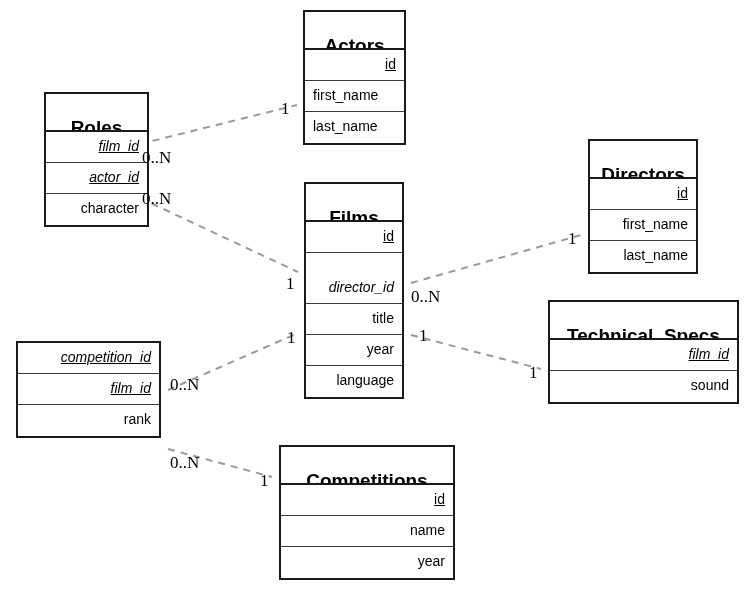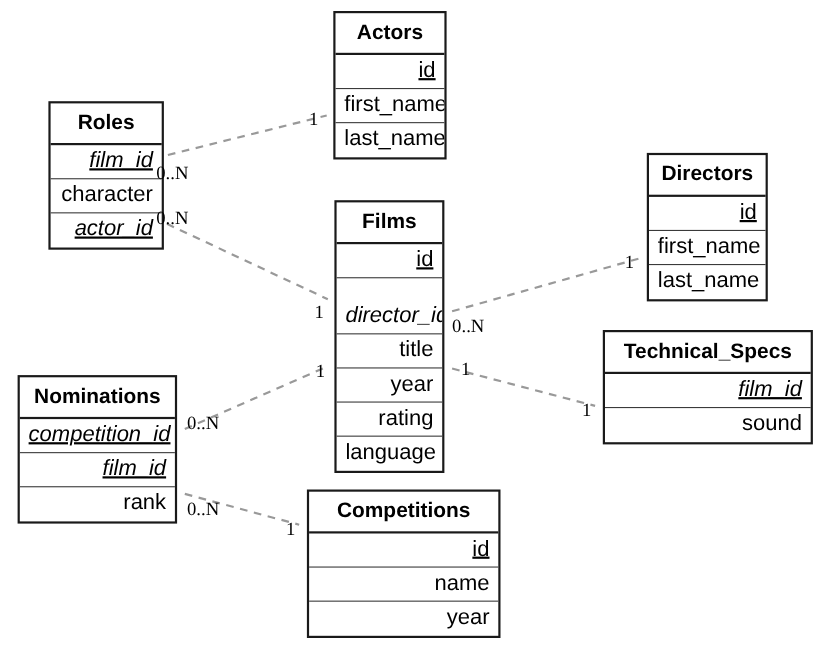--- a/index.html
+++ b/index.html
@@ -24,29 +24,29 @@
   }
   .entity .ent-title {
     box-sizing: border-box;
     height: 38px;
     line-height: 36px;
     text-align: center;
     font-weight: bold;
     font-size: 19px;
     color: #000000;
     border-bottom: 2px solid #1a1a1a;
-    padding: 0 8px;
+    padding: 16px 8px;
     white-space: nowrap;
     overflow: hidden;
   }
   .entity .attr {
     box-sizing: border-box;
     height: 31px;
     line-height: 29px;
-    font-size: 20px;
+    font-size: 14px;
     color: #000000;
     border-bottom: 1px solid #3a3a3a;
     padding: 0 8px;
     text-align: right;
     white-space: nowrap;
     overflow: hidden;
   }
   .entity .attr:last-child {
     border-bottom: none;
   }
@@ -90,45 +90,43 @@
   <div id="entities-layer">
       <div class="entity" style="left: 303px; top: 10px; width: 103px; border-color: rgb(26, 26, 26);">
         <div class="ent-title" style="border-bottom-color: rgb(26, 26, 26);">Actors</div>
         <div class="attr pk" style="border-bottom-color: rgb(58, 58, 58);">id</div>
         <div class="attr left" style="border-bottom-color: rgb(58, 58, 58);">first_name</div>
         <div class="attr left" style="border-bottom-color: rgb(58, 58, 58);">last_name</div>
       </div>
       <div class="entity" style="left: 44px; top: 92px; width: 105px; border-color: rgb(26, 26, 26);">
         <div class="ent-title" style="border-bottom-color: rgb(26, 26, 26);">Roles</div>
         <div class="attr pk fk" style="border-bottom-color: rgb(58, 58, 58);">film_id</div>
+        <div class="attr pk fk" style="border-bottom-color: rgb(58, 58, 58);">actor_id</div>
         <div class="attr" style="border-bottom-color: rgb(58, 58, 58);">character</div>
-        <div class="attr pk fk" style="border-bottom-color: rgb(58, 58, 58);">actor_id</div>
       </div>
       <div class="entity" style="left: 588px; top: 139px; width: 110px; border-color: rgb(26, 26, 26);">
         <div class="ent-title" style="border-bottom-color: rgb(26, 26, 26);">Directors</div>
         <div class="attr pk" style="border-bottom-color: rgb(58, 58, 58);">id</div>
         <div class="attr" style="border-bottom-color: rgb(58, 58, 58);">first_name</div>
         <div class="attr" style="border-bottom-color: rgb(58, 58, 58);">last_name</div>
       </div>
       <div class="entity" style="left: 304px; top: 182px; width: 100px; border-color: rgb(26, 26, 26);">
         <div class="ent-title" style="border-bottom-color: rgb(26, 26, 26);">Films</div>
         <div class="attr pk" style="border-bottom-color: rgb(58, 58, 58);">id</div>
         <div class="attr fk" style="border-bottom-color: rgb(58, 58, 58); margin-top: 20px;">director_id</div>
         <div class="attr" style="border-bottom-color: rgb(58, 58, 58);">title</div>
         <div class="attr" style="border-bottom-color: rgb(58, 58, 58);">year</div>
-        <div class="attr" style="border-bottom-color: rgb(58, 58, 58);">rating</div>
         <div class="attr" style="border-bottom-color: rgb(58, 58, 58);">language</div>
       </div>
       <div class="entity" style="left: 548px; top: 300px; width: 191px; border-color: rgb(26, 26, 26);">
         <div class="ent-title" style="border-bottom-color: rgb(26, 26, 26);">Technical_Specs</div>
         <div class="attr pk fk" style="border-bottom-color: rgb(58, 58, 58);">film_id</div>
         <div class="attr" style="border-bottom-color: rgb(58, 58, 58);">sound</div>
       </div>
       <div class="entity" style="left: 16px; top: 341px; width: 145px; border-color: rgb(26, 26, 26);">
-        <div class="ent-title" style="border-bottom-color: rgb(26, 26, 26);">Nominations</div>
         <div class="attr pk fk" style="border-bottom-color: rgb(58, 58, 58);">competition_id</div>
         <div class="attr pk fk" style="border-bottom-color: rgb(58, 58, 58);">film_id</div>
         <div class="attr" style="border-bottom-color: rgb(58, 58, 58);">rank</div>
       </div>
       <div class="entity" style="left: 279px; top: 445px; width: 176px; border-color: rgb(26, 26, 26);">
         <div class="ent-title" style="border-bottom-color: rgb(26, 26, 26);">Competitions</div>
         <div class="attr pk" style="border-bottom-color: rgb(58, 58, 58);">id</div>
         <div class="attr" style="border-bottom-color: rgb(58, 58, 58);">name</div>
         <div class="attr" style="border-bottom-color: rgb(58, 58, 58);">year</div>
       </div>

